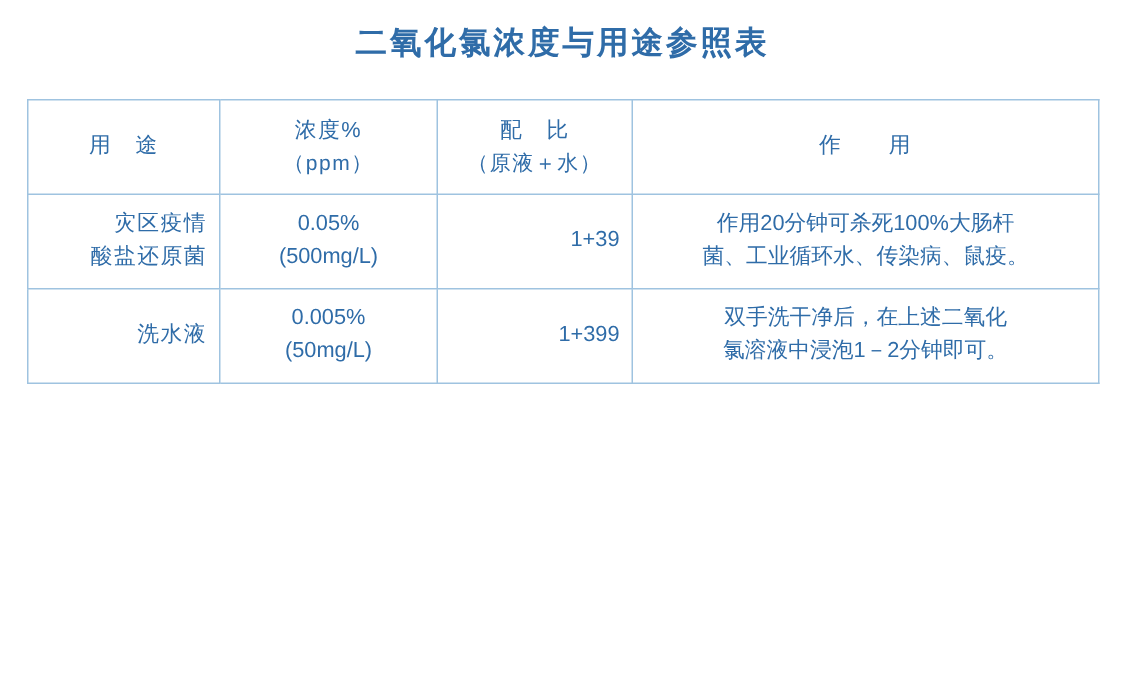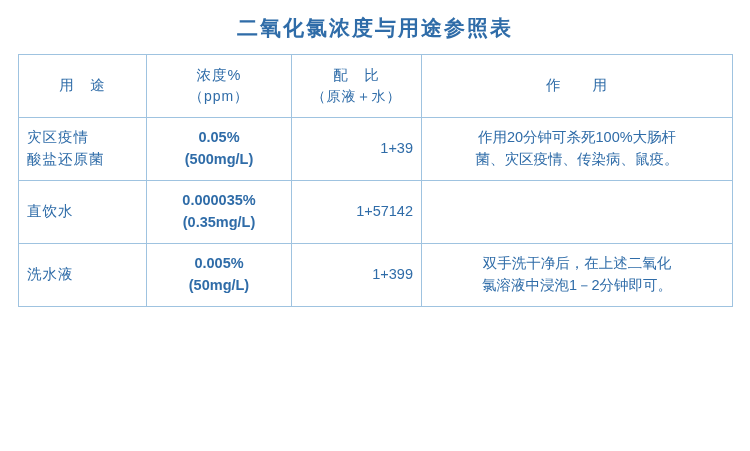--- a/index.html
+++ b/index.html
@@ -27,21 +27,21 @@
     font-weight: bold;
     letter-spacing: 2px;
     color: #2f6ca8;
     padding-top: 14px;
     padding-bottom: 12px;
   }
   table.spec {
     width: 714px;
     border-collapse: collapse;
     table-layout: fixed;
-    margin: 0 auto;
+    margin: 12px auto;
   }
   table.spec th, table.spec td {
     border: 1px solid #9fc3e0;
     color: #2f6ca8;
     vertical-align: middle;
     padding: 6px 8px;
     font-size: 14.5px;
     line-height: 1.5;
   }
   table.spec thead th {
@@ -49,26 +49,25 @@
     text-align: center;
     height: 50px;
     letter-spacing: 1px;
   }
   .col-use   { width: 128px; }
   .col-conc  { width: 145px; }
   .col-ratio { width: 130px; }
   .col-eff   { width: 311px; }
 
   td.c-use {
-    text-align: left;
+    text-align: right;
     letter-spacing: 1px;
   }
   td.c-conc {
     text-align: center;
-    font-weight: bold;
   }
   td.c-ratio {
     text-align: right;
   }
   td.c-eff {
     text-align: center;
     padding-left: 12px;
     padding-right: 10px;
   }
   tbody tr { height: 63px; }
@@ -114,36 +113,21 @@
           <span class="sub">灾区疫情</span>
           <span class="sub">酸盐还原菌</span>
         </td>
         <td class="c-conc">
           <span class="sub">0.05%</span>
           <span class="sub">(500mg/L)</span>
         </td>
         <td class="c-ratio">1+39</td>
         <td class="c-eff">
           <span class="sub">作用20分钟可杀死100%大肠杆</span>
-          <span class="sub">菌、灾区疫情、传染病、鼠疫。</span>
-        </td>
-      </tr>
-      <tr>
-        <td class="c-use">
-          <span class="sub">直饮水</span>
-          <span class="sub"></span>
-        </td>
-        <td class="c-conc">
-          <span class="sub">0.000035%</span>
-          <span class="sub">(0.35mg/L)</span>
-        </td>
-        <td class="c-ratio">1+57142</td>
-        <td class="c-eff">
-          <span class="sub"></span>
-          <span class="sub"></span>
+          <span class="sub">菌、工业循环水、传染病、鼠疫。</span>
         </td>
       </tr>
       <tr>
         <td class="c-use">
           <span class="sub">洗水液</span>
           <span class="sub"></span>
         </td>
         <td class="c-conc">
           <span class="sub">0.005%</span>
           <span class="sub">(50mg/L)</span>

